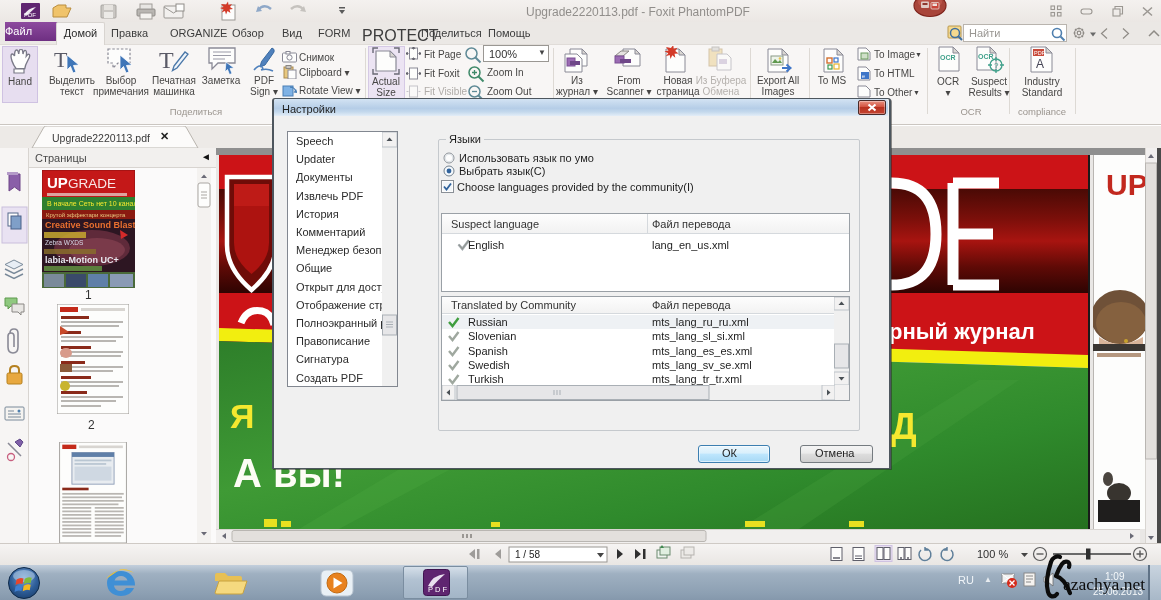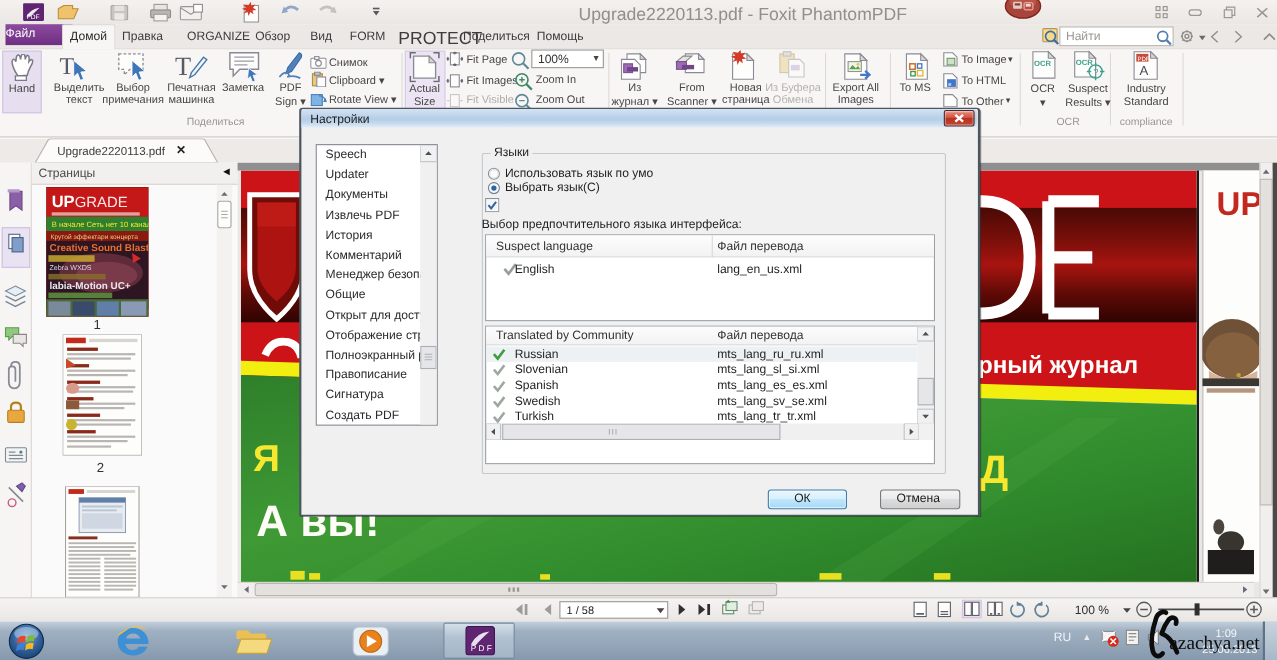--- a/index.html
+++ b/index.html
@@ -3,21 +3,21 @@
 <style>
 *{margin:0;padding:0;box-sizing:border-box}
 html,body{width:1161px;height:600px;overflow:hidden}
 body{font-family:"Liberation Sans",sans-serif;position:relative;background:#fff}
 .abs{position:absolute}
 .txt{white-space:nowrap}
 </style></head>
 <body>
 
 <div class="abs" id="titlebar" style="left:0;top:0;width:1161px;height:22px;background:linear-gradient(#f4f1ef,#ebe7e4)"></div>
-<div class="abs txt" style="left:526px;top:5px;font-size:16px;color:#918e8b">Upgrade2220113.pdf - Foxit PhantomPDF</div>
+<div class="abs txt" style="left:526px;top:5px;font-size:12px;color:#918e8b">Upgrade2220113.pdf - Foxit PhantomPDF</div>
 
 <svg class="abs" style="left:0;top:0" width="360" height="22" viewBox="0 0 360 22">
 
  <rect x="21" y="3" width="19" height="16" rx="1" fill="#5f2570"></rect>
  <path d="M24 15 Q28 8 36 7 Q31 12 27 15 Z" fill="#fff" opacity="0.9"></path>
  <text x="24" y="17" font-size="6" fill="#fff" font-family="Liberation Sans">PDF</text>
 
  <path d="M53 8 L58 5 L66 5 L66 8 L71 8 L67 17 L53 17 Z" fill="#f0c36a" stroke="#b98d3e" stroke-width="1"></path>
 
  <rect x="101" y="5" width="15" height="13" rx="1" fill="#c9c6c2" stroke="#a8a5a1"></rect>
@@ -196,21 +196,21 @@
 <svg class="abs" style="left:406px;top:47px" width="15" height="13" viewBox="0 0 15 13">
  <rect x="3.5" y="1" width="8" height="11" fill="#fdfdfc" stroke="#8a8a96"></rect>
  <path d="M2.5 6.5 l-2 0 m1-1.5 l-1.5 1.5 l1.5 1.5 M12.5 6.5 l2 0 m-1-1.5 l1.5 1.5 l-1.5 1.5" stroke="#6a6a76"></path>
  <path d="M7.5 2.5 v-2 m-1.5 1 l1.5-1.5 l1.5 1.5 M7.5 10.5 v2 m-1.5-1 l1.5 1.5 l1.5-1.5" stroke="#6a6a76"></path>
 </svg>
 <div class="rs" style="left:424px;top:49px">Fit Page</div>
 <svg class="abs" style="left:406px;top:67px" width="15" height="13" viewBox="0 0 15 13">
  <rect x="3.5" y="1" width="8" height="11" fill="#fdfdfc" stroke="#8a8a96"></rect>
  <path d="M2.5 6.5 l-2 0 m1-1.5 l-1.5 1.5 l1.5 1.5 M12.5 6.5 l2 0 m-1-1.5 l1.5 1.5 l-1.5 1.5" stroke="#6a6a76"></path>
 </svg>
-<div class="rs" style="left:424px;top:68px">Fit Images</div>
+<div class="rs" style="left:424px;top:68px">Fit Foxit</div>
 <svg class="abs" style="left:406px;top:85px" width="15" height="13" viewBox="0 0 15 13" opacity="0.45">
  <rect x="3.5" y="1" width="8" height="11" fill="#fdfdfc" stroke="#8a8a96"></rect>
  <path d="M2.5 6.5 l-2 0 M12.5 6.5 l2 0" stroke="#8a8a96"></path>
 </svg>
 <div class="rs" style="left:424px;top:86px;color:#b0aca8">Fit Visible</div>
 
 <svg class="abs" style="left:464px;top:46px" width="18" height="18" viewBox="0 0 18 18">
  <circle cx="7.5" cy="7.5" r="5.5" fill="none" stroke="#5f8a96" stroke-width="1.5"></circle>
  <path d="M11.5 11.5 l5 5" stroke="#5f8a96" stroke-width="2"></path>
 </svg>
@@ -747,36 +747,36 @@
  <circle cx="6" cy="6" r="5" fill="#f4f8fb" stroke="#74828f"></circle>
  <circle cx="6" cy="6" r="2.4" fill="#31639c"></circle>
 </svg>
 <div class="d11" style="left:185px;top:66px">Выбрать язык(C)</div>
 
 <svg class="abs" style="left:167px;top:81px" width="13" height="13" viewBox="0 0 13 13">
  <rect x="0.5" y="0.5" width="12" height="12" fill="#fdfdfd" stroke="#8a9097"></rect>
  <rect x="2" y="2" width="9" height="9" fill="#f2f6f9"></rect>
  <path d="M3 6.5 l2.5 3 l4.5-6" fill="none" stroke="#31639c" stroke-width="1.8"></path>
 </svg>
-<div class="d11" style="left:164px;top:99px">Выбор предпочтительного языка интерфейса:</div>
+<div class="d11" style="left:183px;top:82px">Choose languages provided by the community(I)</div>
 
 <div class="abs" style="left:167px;top:114px;width:409px;height:79px;background:#fff;border:1px solid #9aa0a6">
  <div class="abs" style="left:0;top:0;width:407px;height:20px;background:linear-gradient(#fdfdfd,#f2f2f2);border-bottom:1px solid #d5d9dd"></div>
  <div class="abs" style="left:205px;top:0;width:1px;height:20px;background:#d5d9dd"></div>
  <div class="d11" style="left:9px;top:4px;color:#333">Suspect language</div>
  <div class="d11" style="left:210px;top:4px;color:#333">Файл перевода</div>
  <svg class="abs chk" style="left:5px;top:24px" width="14" height="12" viewBox="0 0 14 12">
   <path d="M2 6 l3.5 4 l6-8" fill="none" stroke="#a8aeb4" stroke-width="2.4"></path>
   <path d="M2 6 l3.5 4 l6-8" fill="none" stroke="#8f958f" stroke-width="1"></path>
  </svg>
  <div class="d11" style="left:26px;top:25px">English</div>
  <div class="d11" style="left:210px;top:25px">lang_en_us.xml</div>
 </div>
 
-<div class="abs" style="left:167px;top:197px;width:409px;height:126px;background:#fff;border:1px solid #9aa0a6">
+<div class="abs" style="left:167px;top:197px;width:409px;height:105px;background:#fff;border:1px solid #9aa0a6">
  <div class="abs" style="left:0;top:0;width:407px;height:17px;background:linear-gradient(#fdfdfd,#f2f2f2);border-bottom:1px solid #d5d9dd"></div>
  <div class="d11" style="left:9px;top:2px;color:#333">Translated by Community</div>
  <div class="d11" style="left:210px;top:2px;color:#333">Файл перевода</div>
  <div class="abs" style="left:0;top:18px;width:392px;height:14px;background:#eef1f4"></div>
  <style>.r2{position:absolute;font-size:11px;color:#1e1e1e;white-space:nowrap}</style>
  <svg class="abs" style="left:5px;top:19px" width="14" height="12" viewBox="0 0 14 12">
         <path d="M2 6 l3.5 4 l6-8" fill="none" stroke="#3f9e3f" stroke-width="2.4"></path>
       </svg>
  <div class="r2" style="left:26px;top:19px">Russian</div>
       <div class="r2" style="left:210px;top:19px">mts_lang_ru_ru.xml</div>

